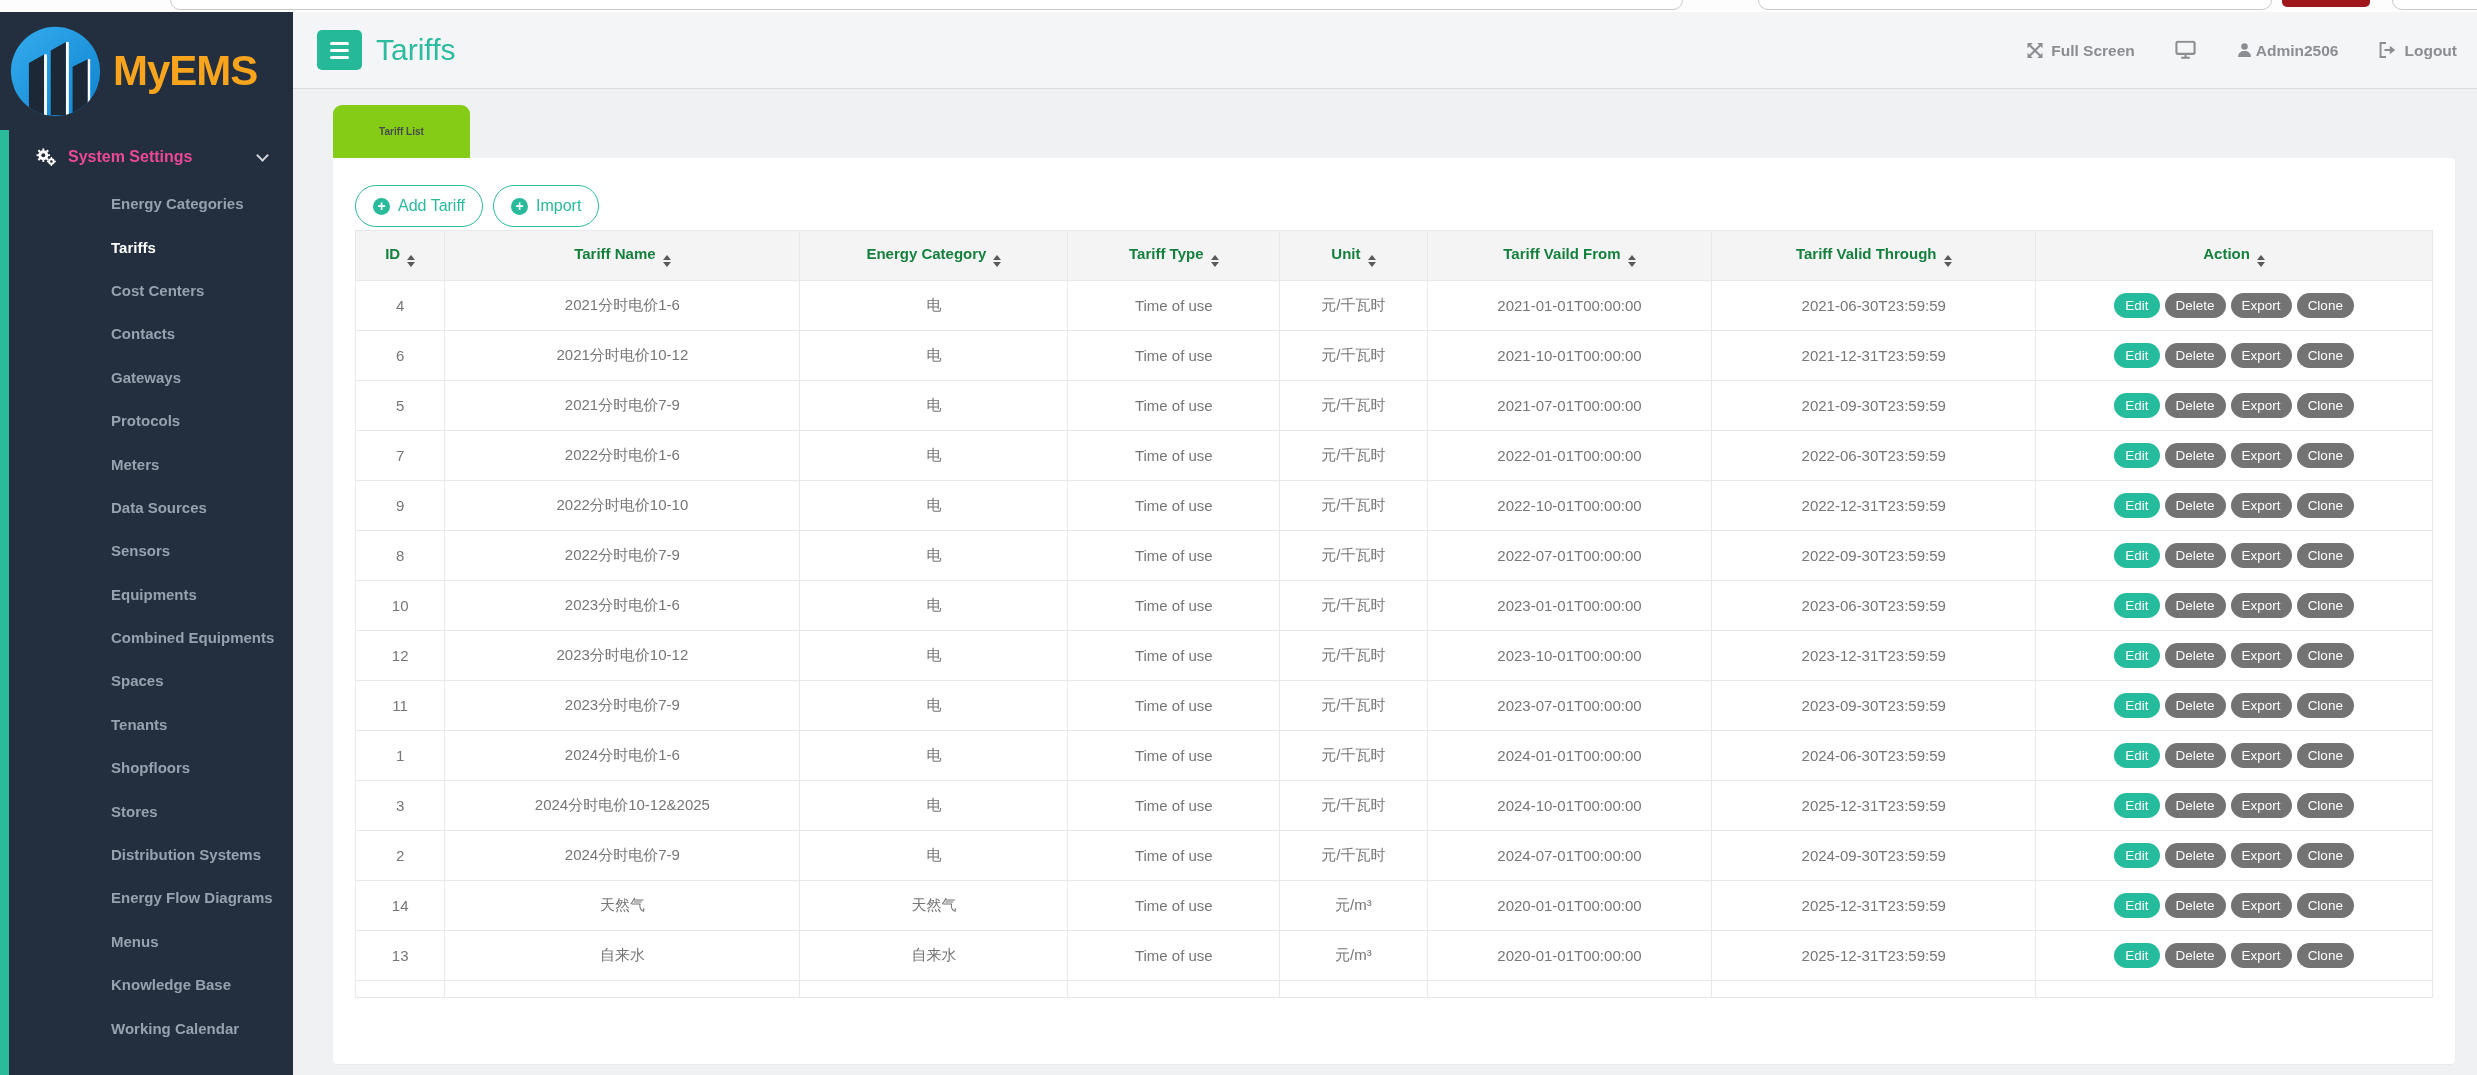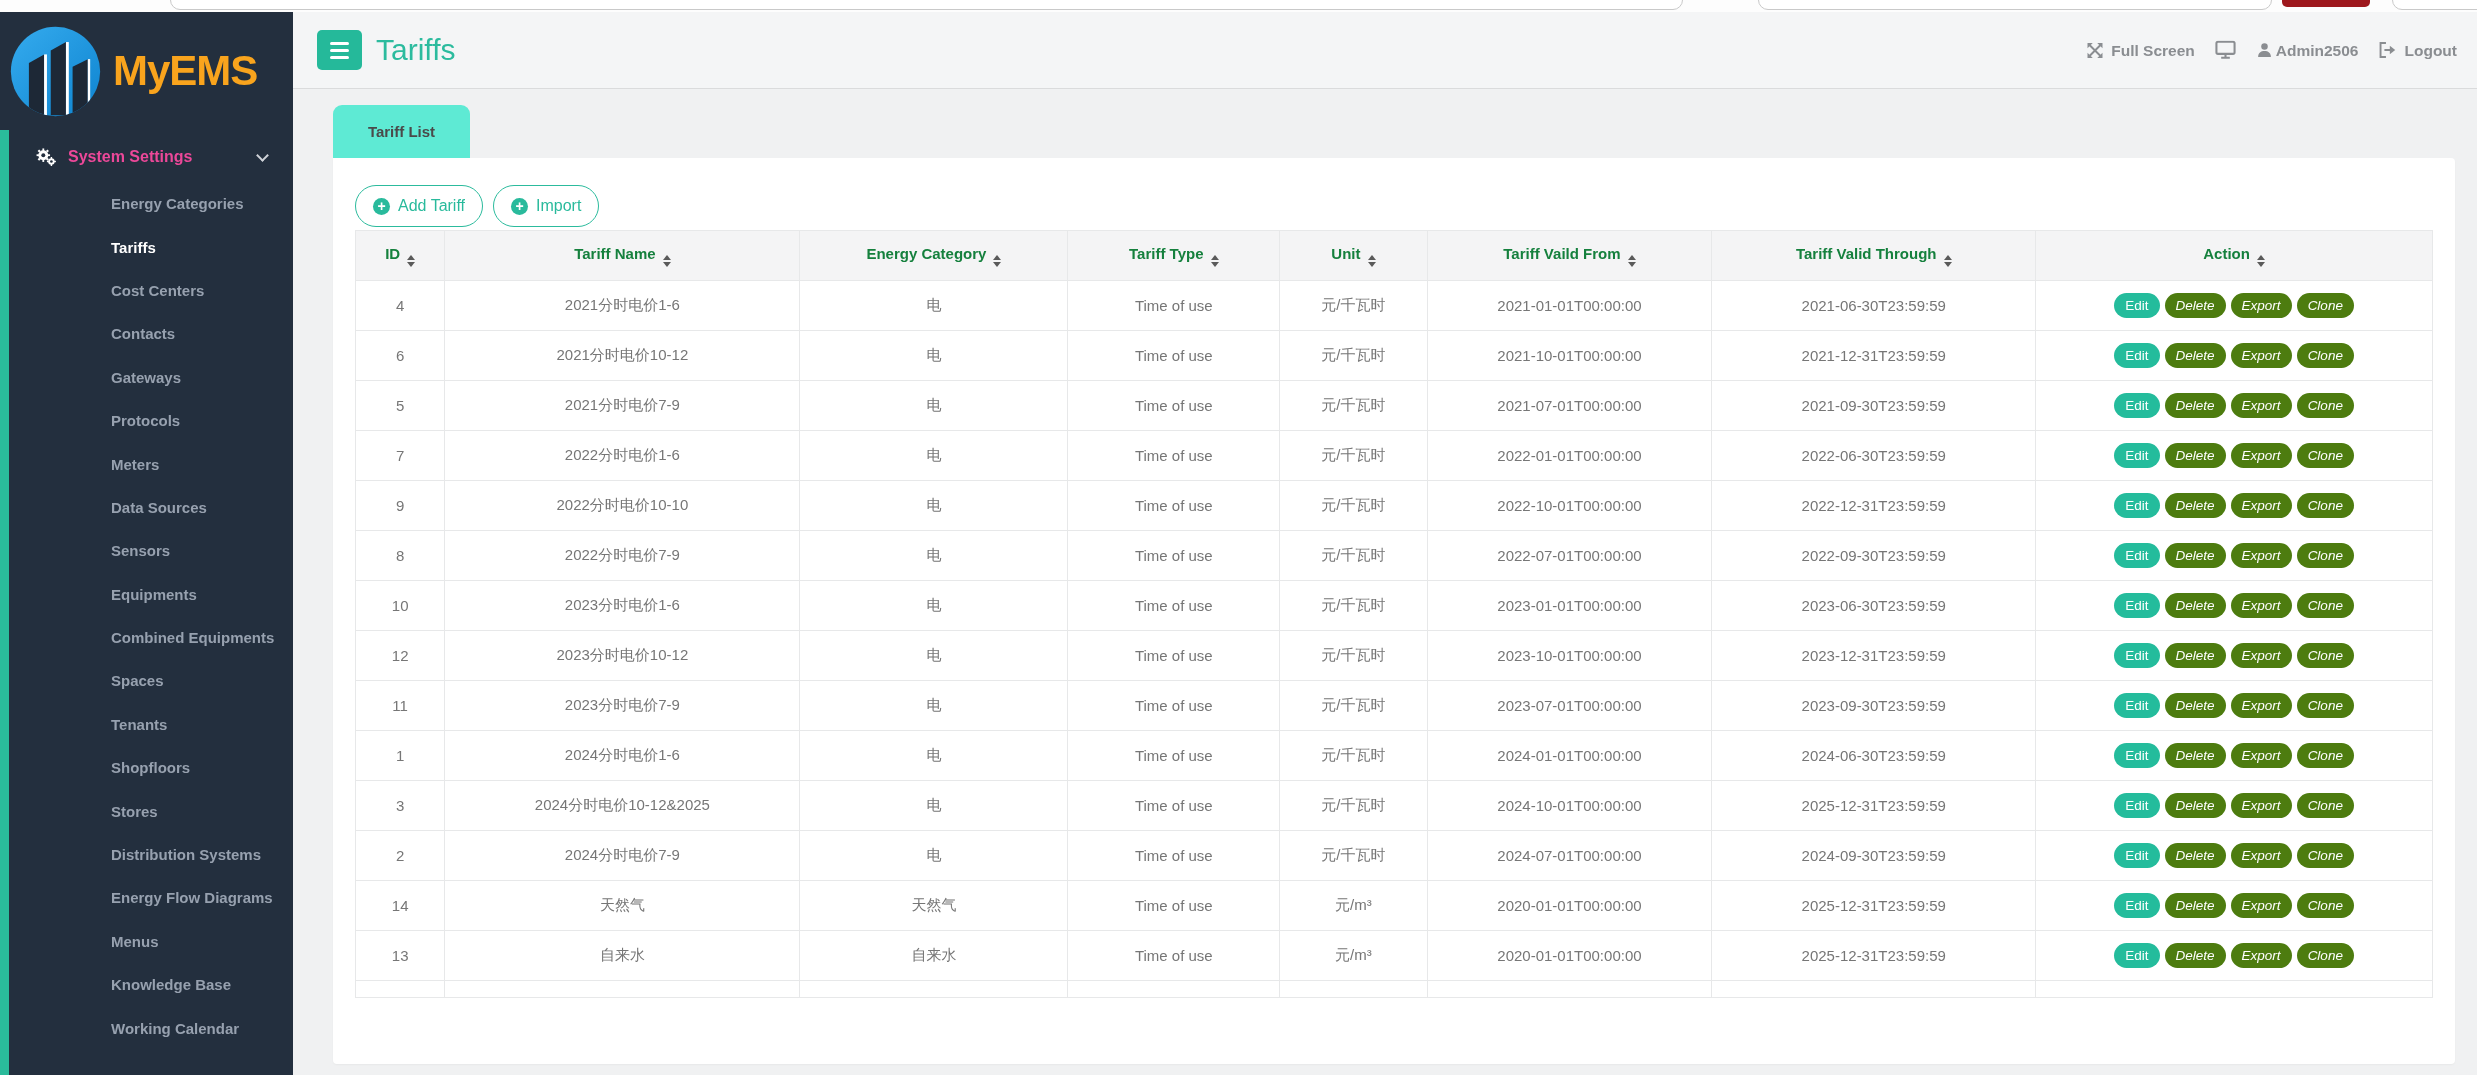--- a/index.html
+++ b/index.html
@@ -25,48 +25,48 @@
   .nav { list-style:none; margin-top:16px;padding-left:36px; }
   .nav li { height:43.4px; display:flex; align-items:center; padding-left:75px; color:#97a1af; font-size:15px; font-weight:600; cursor:pointer; }
   .nav li.active span { color:#ffffff; font-weight:700; }
 
   
   .topbar { position:absolute; left:293px; top:12px; width:2184px; height:77px; background:#f4f5f6; border-bottom:1px solid #dadbdc; z-index:2; }
   .tb-left { position:absolute; left:24px; top:50%; transform:translateY(-50%); display:flex; align-items:center; }
   .burger { width:45px; height:40px; background:#25b99a; border:none; border-radius:5px; display:flex; flex-direction:column; justify-content:center; align-items:center; gap:4px; cursor:pointer; }
   .burger span { width:19px; height:3px; background:#fff; border-radius:2px; }
   .page-title { margin-left:14px; font-size:30px; font-weight:400; color:#2cbb9e; }
-  .tb-right { position:absolute; right:20px; top:50%; transform:translateY(-50%); display:flex; align-items:center; gap:20px; color:#8a8d91; font-size:15.5px; font-weight:700; }
+  .tb-right { position:absolute; right:20px; top:50%; transform:translateY(-50%); display:flex; align-items:center; gap:40px; color:#8a8d91; font-size:15.5px; font-weight:700; }
   .tb-item { display:flex; align-items:center; gap:7px; cursor:pointer; white-space:nowrap; }
   .tb-item svg { display:block; }
 
   
   .content { position:absolute; left:293px; top:89px; width:2184px; height:986px; background:#f0f1f2; }
-  .tab { position:absolute; left:40px; top:16px; width:137px; height:53px; background:#5eead4; border-radius:9px 9px 0 0;
-         display:flex; align-items:center; justify-content:center; font-size:15px; font-weight:700; color:#4a4a4a; cursor:pointer; }
+  .tab { position:absolute; left:40px; top:16px; width:137px; height:53px; background:#84cc16; border-radius:9px 9px 0 0;
+         display:flex; align-items:center; justify-content:center; font-size:10px; font-weight:700; color:#4a4a4a; cursor:pointer; }
   .card { position:absolute; left:40px; top:69px; width:2122px; height:906px; background:#fff; border-radius:0 4px 4px 4px; padding:27px 22px 0; overflow:hidden; box-shadow:0 1px 2px rgba(0,0,0,.04); }
 
   .toolbar { display:flex; gap:10px; margin-bottom:3px; }
   .btn-outline { display:inline-flex; align-items:center; gap:8px; height:42px; padding:0 17px; border:1.5px solid #2cbb9d; border-radius:22px; background:#fff; color:#29ba9c; font-size:16px; cursor:pointer; font-family:inherit; }
   .plus { width:17px; height:17px; border-radius:50%; background:#29ba9c; color:#fff; display:flex; align-items:center; justify-content:center; font-size:14px; font-weight:700; line-height:1; }
 
   table { width:100%; border-collapse:collapse; table-layout:fixed; margin-top:2px; }
   th,td { border:1px solid #e7e8e9; text-align:center; overflow:hidden; white-space:nowrap; }
   thead th { height:50px; background:#f4f4f5; color:#15803d; font-size:15px; font-weight:700; cursor:pointer; }
   tbody td { height:50px; color:#767676; font-size:15px; }
   tfoot td { height:17px; }
 
   .caret { display:inline-flex; flex-direction:column; align-items:center; gap:2px; margin-left:7px; vertical-align:-1px; }
   .caret i { width:0; height:0; border-left:4.5px solid transparent; border-right:4.5px solid transparent; display:block; }
   .caret .up { border-bottom:5px solid #5a5a5a; }
   .caret .dn { border-top:5px solid #5a5a5a; }
 
   .pill { display:inline-block; margin:0 2.5px; padding:5px 11px; border-radius:14px; border:none; color:#fff; font-size:13.5px; cursor:pointer; font-family:inherit; }
   .pill.edit { background:#24bc9c; }
-  .pill.danger { background:#4d7c0f;font-style:italic; }
+  .pill.danger { background:#737373; }
 </style>
 </head>
 <body>
 
 <div class="chrome">
   <div class="rrect" style="left:170px; width:1513px;"></div>
   <div class="rrect" style="left:1758px; width:514px;"></div>
   <div class="pill-red"></div>
   <div class="rrect" style="left:2392px; width:120px;"></div>
 </div>

